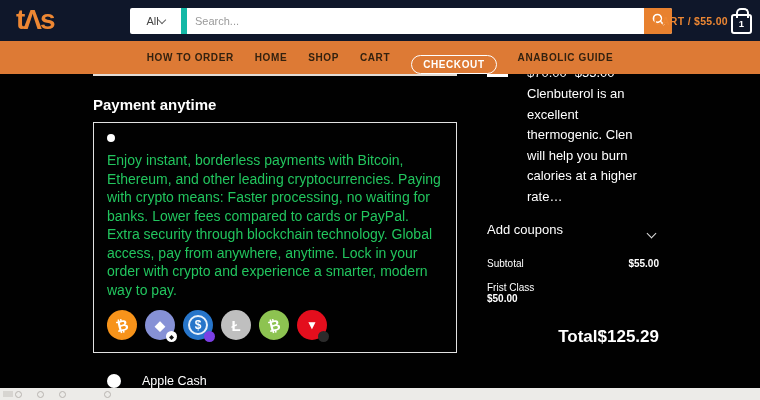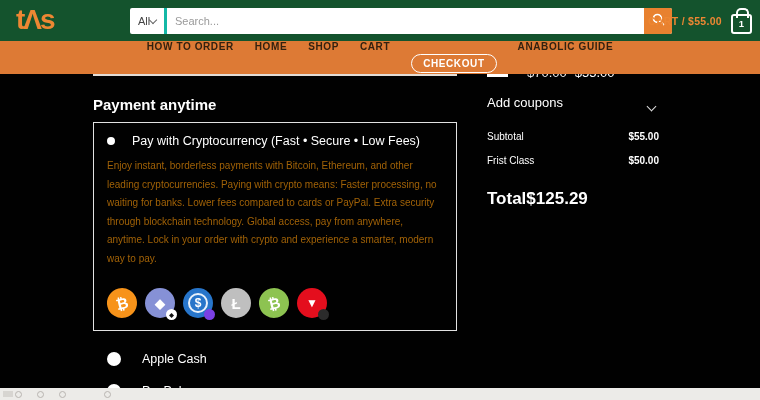--- a/index.html
+++ b/index.html
@@ -1,49 +1,49 @@
 <!DOCTYPE html>
 <html><head>
 <meta charset="utf-8">
 <style>
   * { margin:0; padding:0; box-sizing:border-box; }
   html,body { width:760px; height:400px; overflow:hidden; }
   body { position:relative; background:#050505; font-family:"Liberation Sans", sans-serif; }
 
   
-  .header { position:absolute; left:0; top:0; width:760px; height:41px; background:#14532d; }
+  .header { position:absolute; left:0; top:0; width:760px; height:41px; background:#0f172a; }
   .logo { position:absolute; left:16px; top:4px; font-size:28px; font-weight:700; color:#ed8733; letter-spacing:-2px; cursor:pointer; }
   .searchbar { position:absolute; left:130px; top:8px; width:542px; height:26px; background:#fff; display:flex; align-items:stretch; border-radius:2px; overflow:hidden; }
-  .search-cat { width:37px; display:flex; align-items:center; justify-content:center; gap:0; font-size:11px; color:#444; border-right:3px solid #14b8a6; cursor:pointer; }
+  .search-cat { width:57px; display:flex; align-items:center; justify-content:center; gap:0; font-size:11px; color:#444; border-right:6px solid #14b8a6; cursor:pointer; }
   .caret { width:6px; height:6px; border-right:1.5px solid #666; border-bottom:1.5px solid #666; transform:rotate(45deg); margin-top:-3px; }
   .search-input { flex:1; border:none; outline:none; font-size:11px; color:#555; padding:0 8px; font-family:Liberation Sans, sans-serif; }
   .search-input::placeholder { color:#9a9a9a; }
   .search-btn { width:28px; background:#e8812f; border:none; display:flex; align-items:center; justify-content:center; cursor:pointer; }
-  .cart-area { position:absolute; right:8px; top:8px; height:26px; display:flex; align-items:center; gap:9px; cursor:pointer; }
+  .cart-area { position:absolute; right:8px; top:8px; height:26px; display:flex; align-items:center; gap:3px; cursor:pointer; }
   .cart-text { color:#ed8733; font-size:10.5px; font-weight:700; letter-spacing:.3px; }
   .bag { position:relative; width:21px; height:20px; border:2px solid #fff; border-radius:3px; margin-top:5px; display:flex; align-items:center; justify-content:center; }
   .bag::before { content:""; position:absolute; top:-8px; left:3px; width:9px; height:8px; border:2px solid #fff; border-bottom:none; border-radius:5px 5px 0 0; }
   .bag-count { color:#fff; font-size:9.5px; font-weight:700; }
 
   
-  .nav { position:absolute; left:0; top:41px; width:760px; height:33px; background:#dd7a35; display:flex; align-items:flex-start; justify-content:center; gap:21px; }
+  .nav { position:absolute; left:0; top:41px; width:760px; height:33px; background:#dd7a35; display:flex; align-items:center; justify-content:center; gap:21px; }
   .nav-item { font-size:10px; font-weight:700; letter-spacing:.6px; color:#33210f; cursor:pointer; white-space:nowrap; }
   .nav-item.active { color:#fff; border:1.5px solid #fff; border-radius:11px; padding:3px 11px;margin-top:13px; }
 
   
   .main { position:absolute; left:0; top:74px; width:760px; height:314px; background:#010101; }
   .left-col { position:absolute; left:93px; top:0; width:364px; }
   .cropped-line { width:364px; height:2px; background:#e3ddd6; }
   .pay-heading { margin-top:20px; font-size:15px; font-weight:700; color:#fff; }
   .crypto-box { margin-top:9px; border:1px solid #e2e2e2; padding:11px 15px 12px 13px; }
   .radio-row { display:flex; align-items:center; gap:17px; cursor:pointer; }
   .radio-on { width:8px; height:8px; border:4px solid #fff; background:#0a0a0a; border-radius:50%; flex:none; }
   .radio-off { width:14px; height:14px; background:#fff; border-radius:50%; flex:none; }
   .radio-label { font-size:12.5px; color:#fff; }
-  .crypto-desc { margin:9px 0 20px; font-size:10px; line-height:18.5px; color:#a16207; }
+  .crypto-desc { margin:9px 0 11px; font-size:14px; line-height:18.5px; color:#22c55e; }
   .coins { display:flex; gap:8px; }
   .coin { position:relative; width:30px; height:30px; border-radius:50%; display:flex; align-items:center; justify-content:center; color:#fff; font-size:15px; font-weight:700; }
   .coin-bitcoin, .coin-bitcoin-cash { transform:rotate(-14deg); }
   .coin-usdc { font-size:12px; }
   .coin-usdc::before { content:""; position:absolute; inset:5px; border:2px solid #fff; border-radius:50%; opacity:.9; }
   .coin-ethereum { font-size:13px; }
   .coin-tron { font-size:12px; }
   .coin-badge { position:absolute; right:-2px; bottom:-2px; width:11px; height:11px; border-radius:50%; display:flex; align-items:center; justify-content:center; font-size:6px; color:#111; font-style:normal; }
   .pm-list { margin-top:12px; }
   .pm-row { display:flex; align-items:center; gap:21px; height:32px; padding-left:14px; cursor:pointer; }
@@ -53,23 +53,23 @@
   .product-row { display:flex; gap:19px; overflow:hidden; }
   .thumb-remnant { width:21px; height:3px; background:#fff; margin-top:0; flex:none; }
   .prod-details { width:120px; margin-top:-9px; }
   .price-line { font-size:13px; white-space:nowrap; }
   .price-old { text-decoration:line-through; color:#e9e9e9; margin-right:8px; }
   .price-new { color:#fff; }
   .prod-desc { margin-top:4px; font-size:13px; line-height:20.5px; color:#fff; }
   .coupons-row { display:flex; justify-content:space-between; align-items:flex-end; margin-top:15px; font-size:13px; cursor:pointer; }
   .chev-down { width:7px; height:7px; border-right:1.3px solid #ddd; border-bottom:1.3px solid #ddd; transform:rotate(45deg); margin:-4px 4px 0 0; }
   .sum-row { display:flex; justify-content:space-between; margin-top:21px; font-size:10px; }
-  .sum-row + .sum-row { margin-top:13px; }
+  .sum-row + .sum-row { margin-top:13px;flex-direction:column; }
   .sum-val { font-weight:700; }
-  .total-row { display:flex; justify-content:flex-start; margin-top:23px; font-size:17px; font-weight:700; }
+  .total-row { display:flex; justify-content:flex-end; margin-top:23px; font-size:17px; font-weight:700; }
 
   
   .bottom-strip { position:absolute; left:0; top:388px; width:760px; height:12px; background:#ecebe8; display:flex; align-items:center; }
   .strip-icon { width:7px; height:7px; border:1px solid #b8b5b1; border-radius:50%; margin-left:15px; }
   .strip-icon:first-child { margin-left:553px; }
   .strip-icon.far { margin-left:38px; }
   .strip-mark { position:absolute; left:3px; top:3px; width:10px; height:6px; background:#c9c6c2; opacity:.6; }
 </style>
 </head>
 <body>
@@ -112,21 +112,20 @@
 
 <div class="main">
 
   <div class="left-col">
     <div class="cropped-line"></div>
     <div class="pay-heading">Payment anytime</div>
 
     <div class="crypto-box">
       <div class="radio-row">
         <span class="radio-on"></span>
-        <span class="radio-label">Pay with Cryptocurrency (Fast • Secure • Low Fees)</span>
       </div>
       <p class="crypto-desc">Enjoy instant, borderless payments with Bitcoin, Ethereum, and other leading cryptocurrencies. Paying with crypto means: Faster processing, no waiting for banks. Lower fees compared to cards or PayPal. Extra security through blockchain technology. Global access, pay from anywhere, anytime. Lock in your order with crypto and experience a smarter, modern way to pay.</p>
       <div class="coins">
           <span class="coin coin-bitcoin" style="background: rgb(247, 147, 26);">₿</span>
           <span class="coin coin-ethereum" style="background: rgb(134, 145, 214);">◆<i class="coin-badge" style="background: rgb(255, 255, 255);">◆</i></span>
           <span class="coin coin-usdc" style="background: rgb(39, 117, 202);">$<i class="coin-badge" style="background: rgb(123, 63, 228);"></i></span>
           <span class="coin coin-litecoin" style="background: rgb(191, 191, 191);">Ł</span>
           <span class="coin coin-bitcoin-cash" style="background: rgb(141, 195, 81);">₿</span>
           <span class="coin coin-tron" style="background: rgb(228, 14, 29);">▼<i class="coin-badge" style="background: rgb(43, 43, 43);"></i></span>
         </div>
@@ -145,20 +144,21 @@
     </div>
   </div>
 
   <div class="sidebar">
     <div class="product-row">
       <span class="thumb-remnant"></span>
       <div class="prod-details">
         <div class="price-line">
           <span class="price-old">$70.00</span><span class="price-new">$55.00</span>
         </div>
+        <div class="prod-desc">Clenbuterol is an excellent thermogenic. Clen will help you burn calories at a higher rate…</div>
       </div>
     </div>
 
     <div class="coupons-row">
       <span>Add coupons</span>
       <span class="chev-down"></span>
     </div>
 
     <div class="sum-row">
       <span>Subtotal</span>

